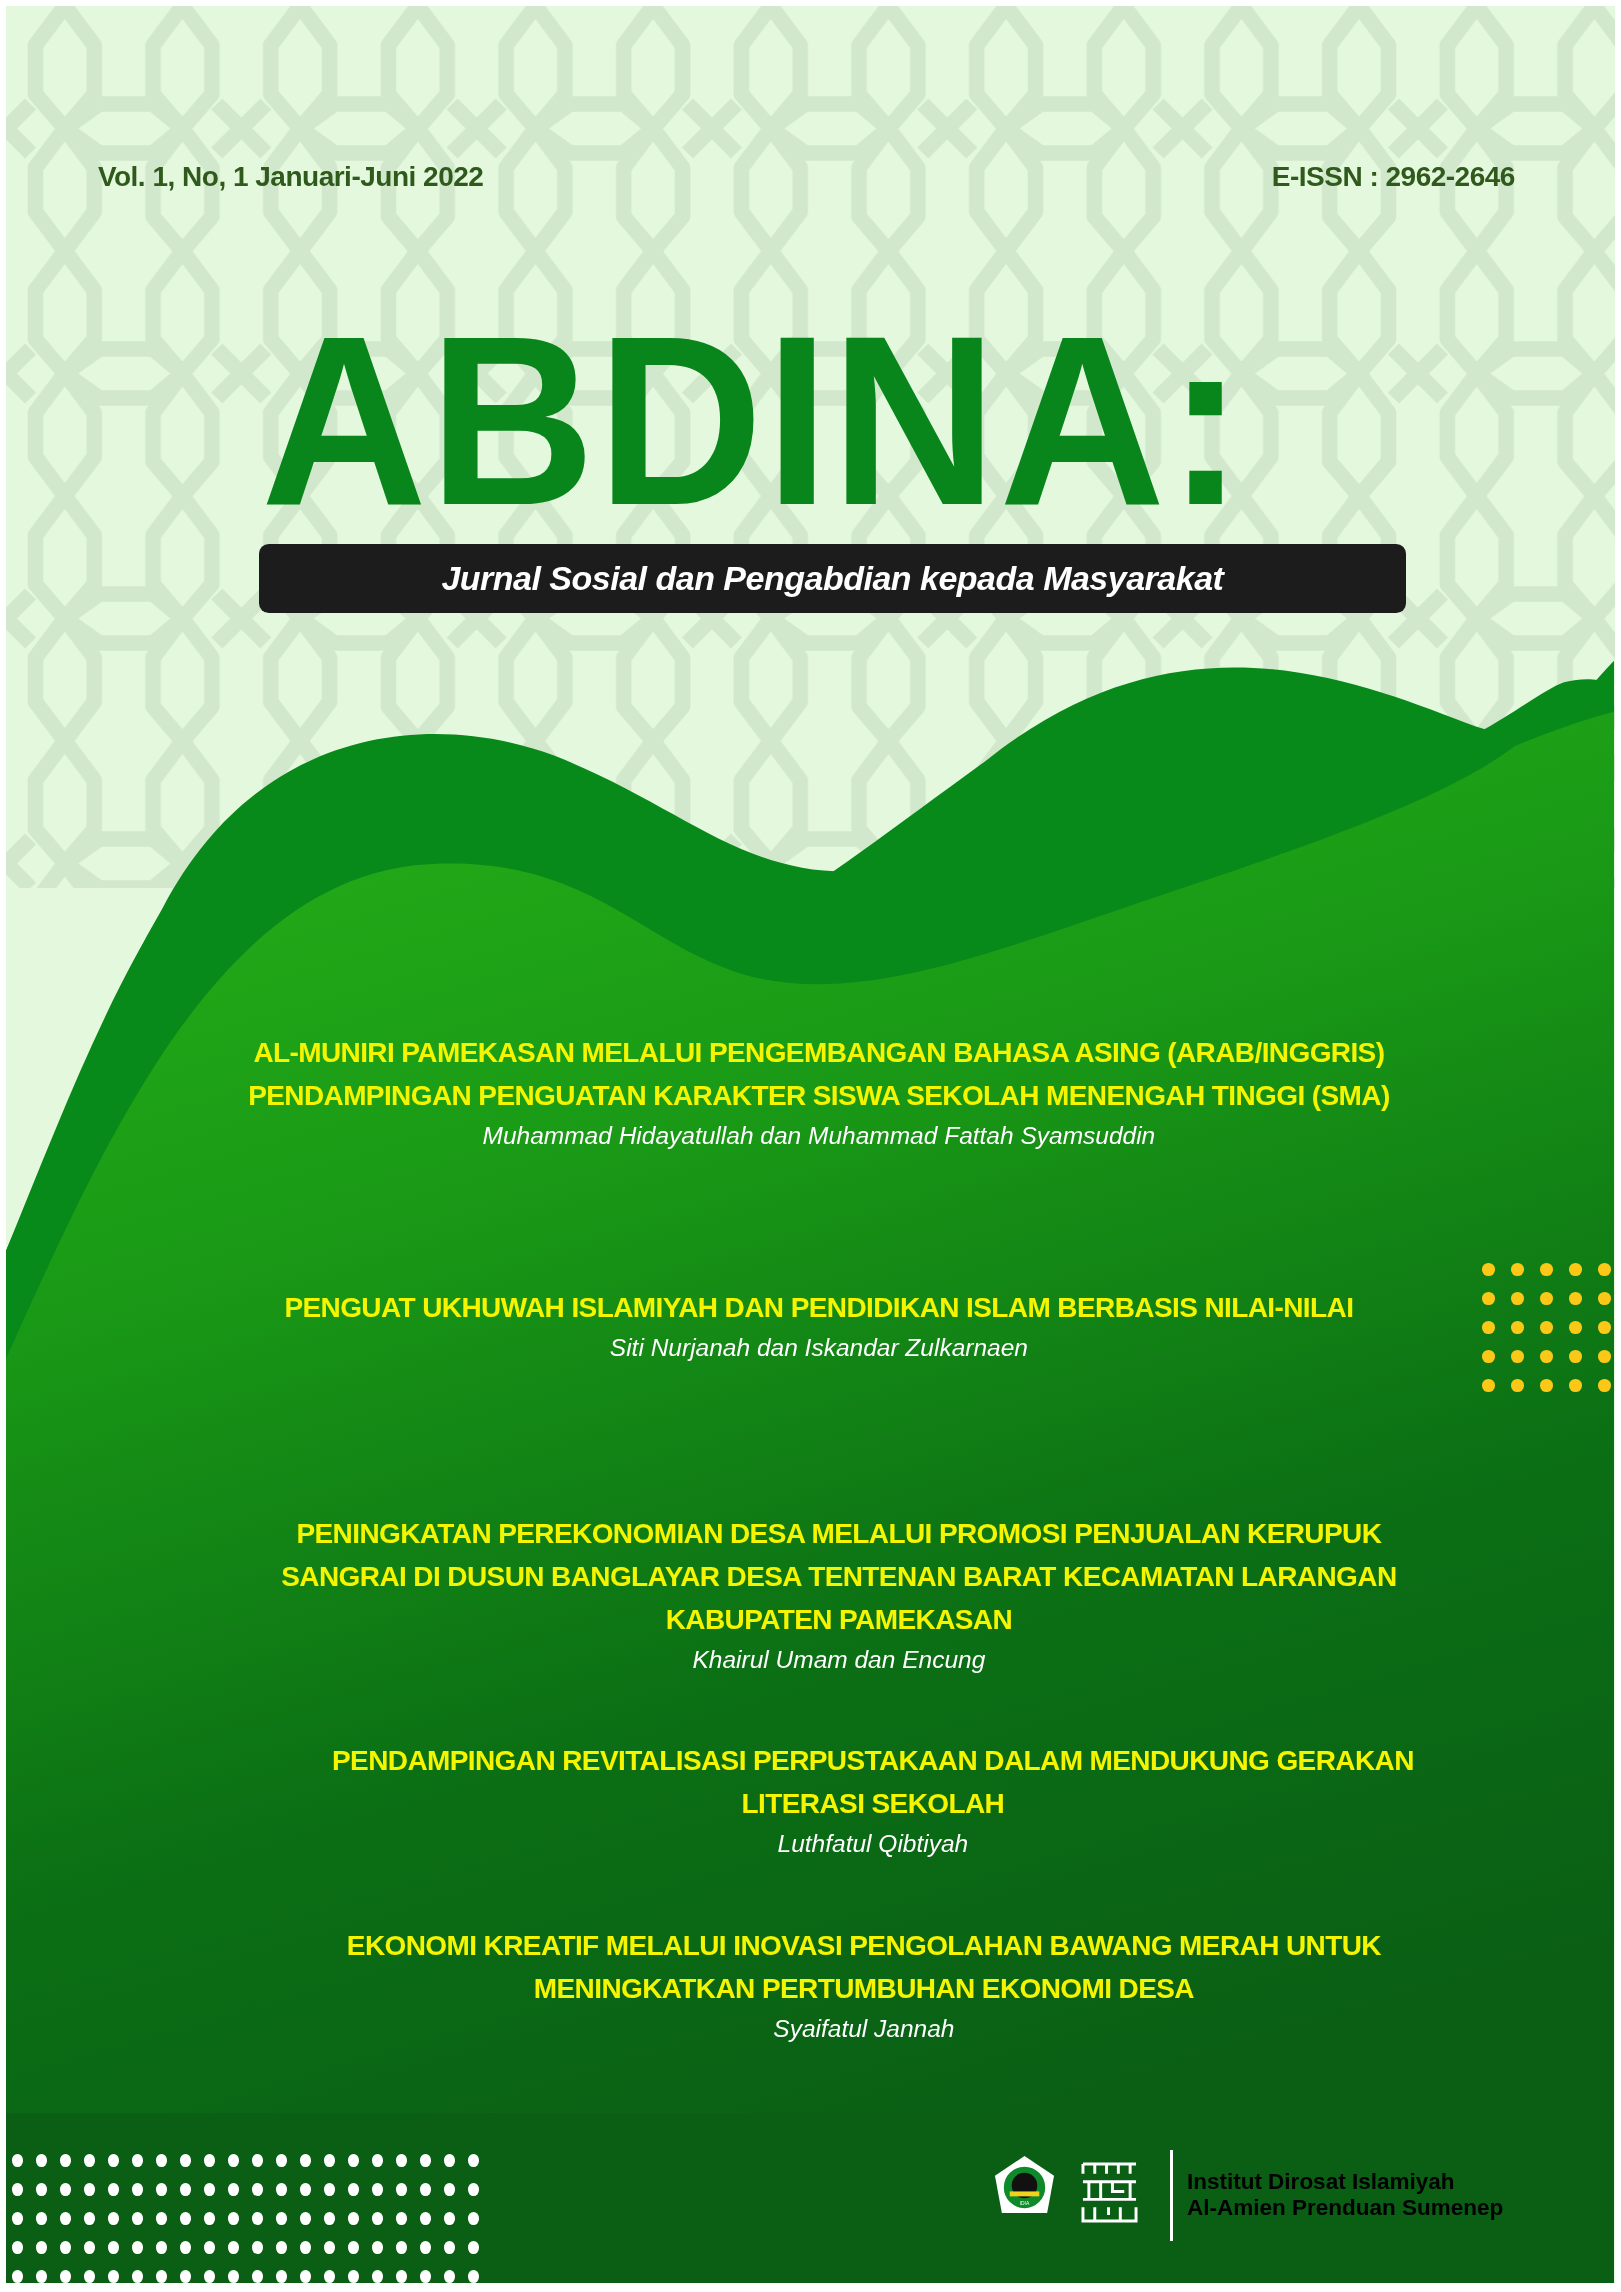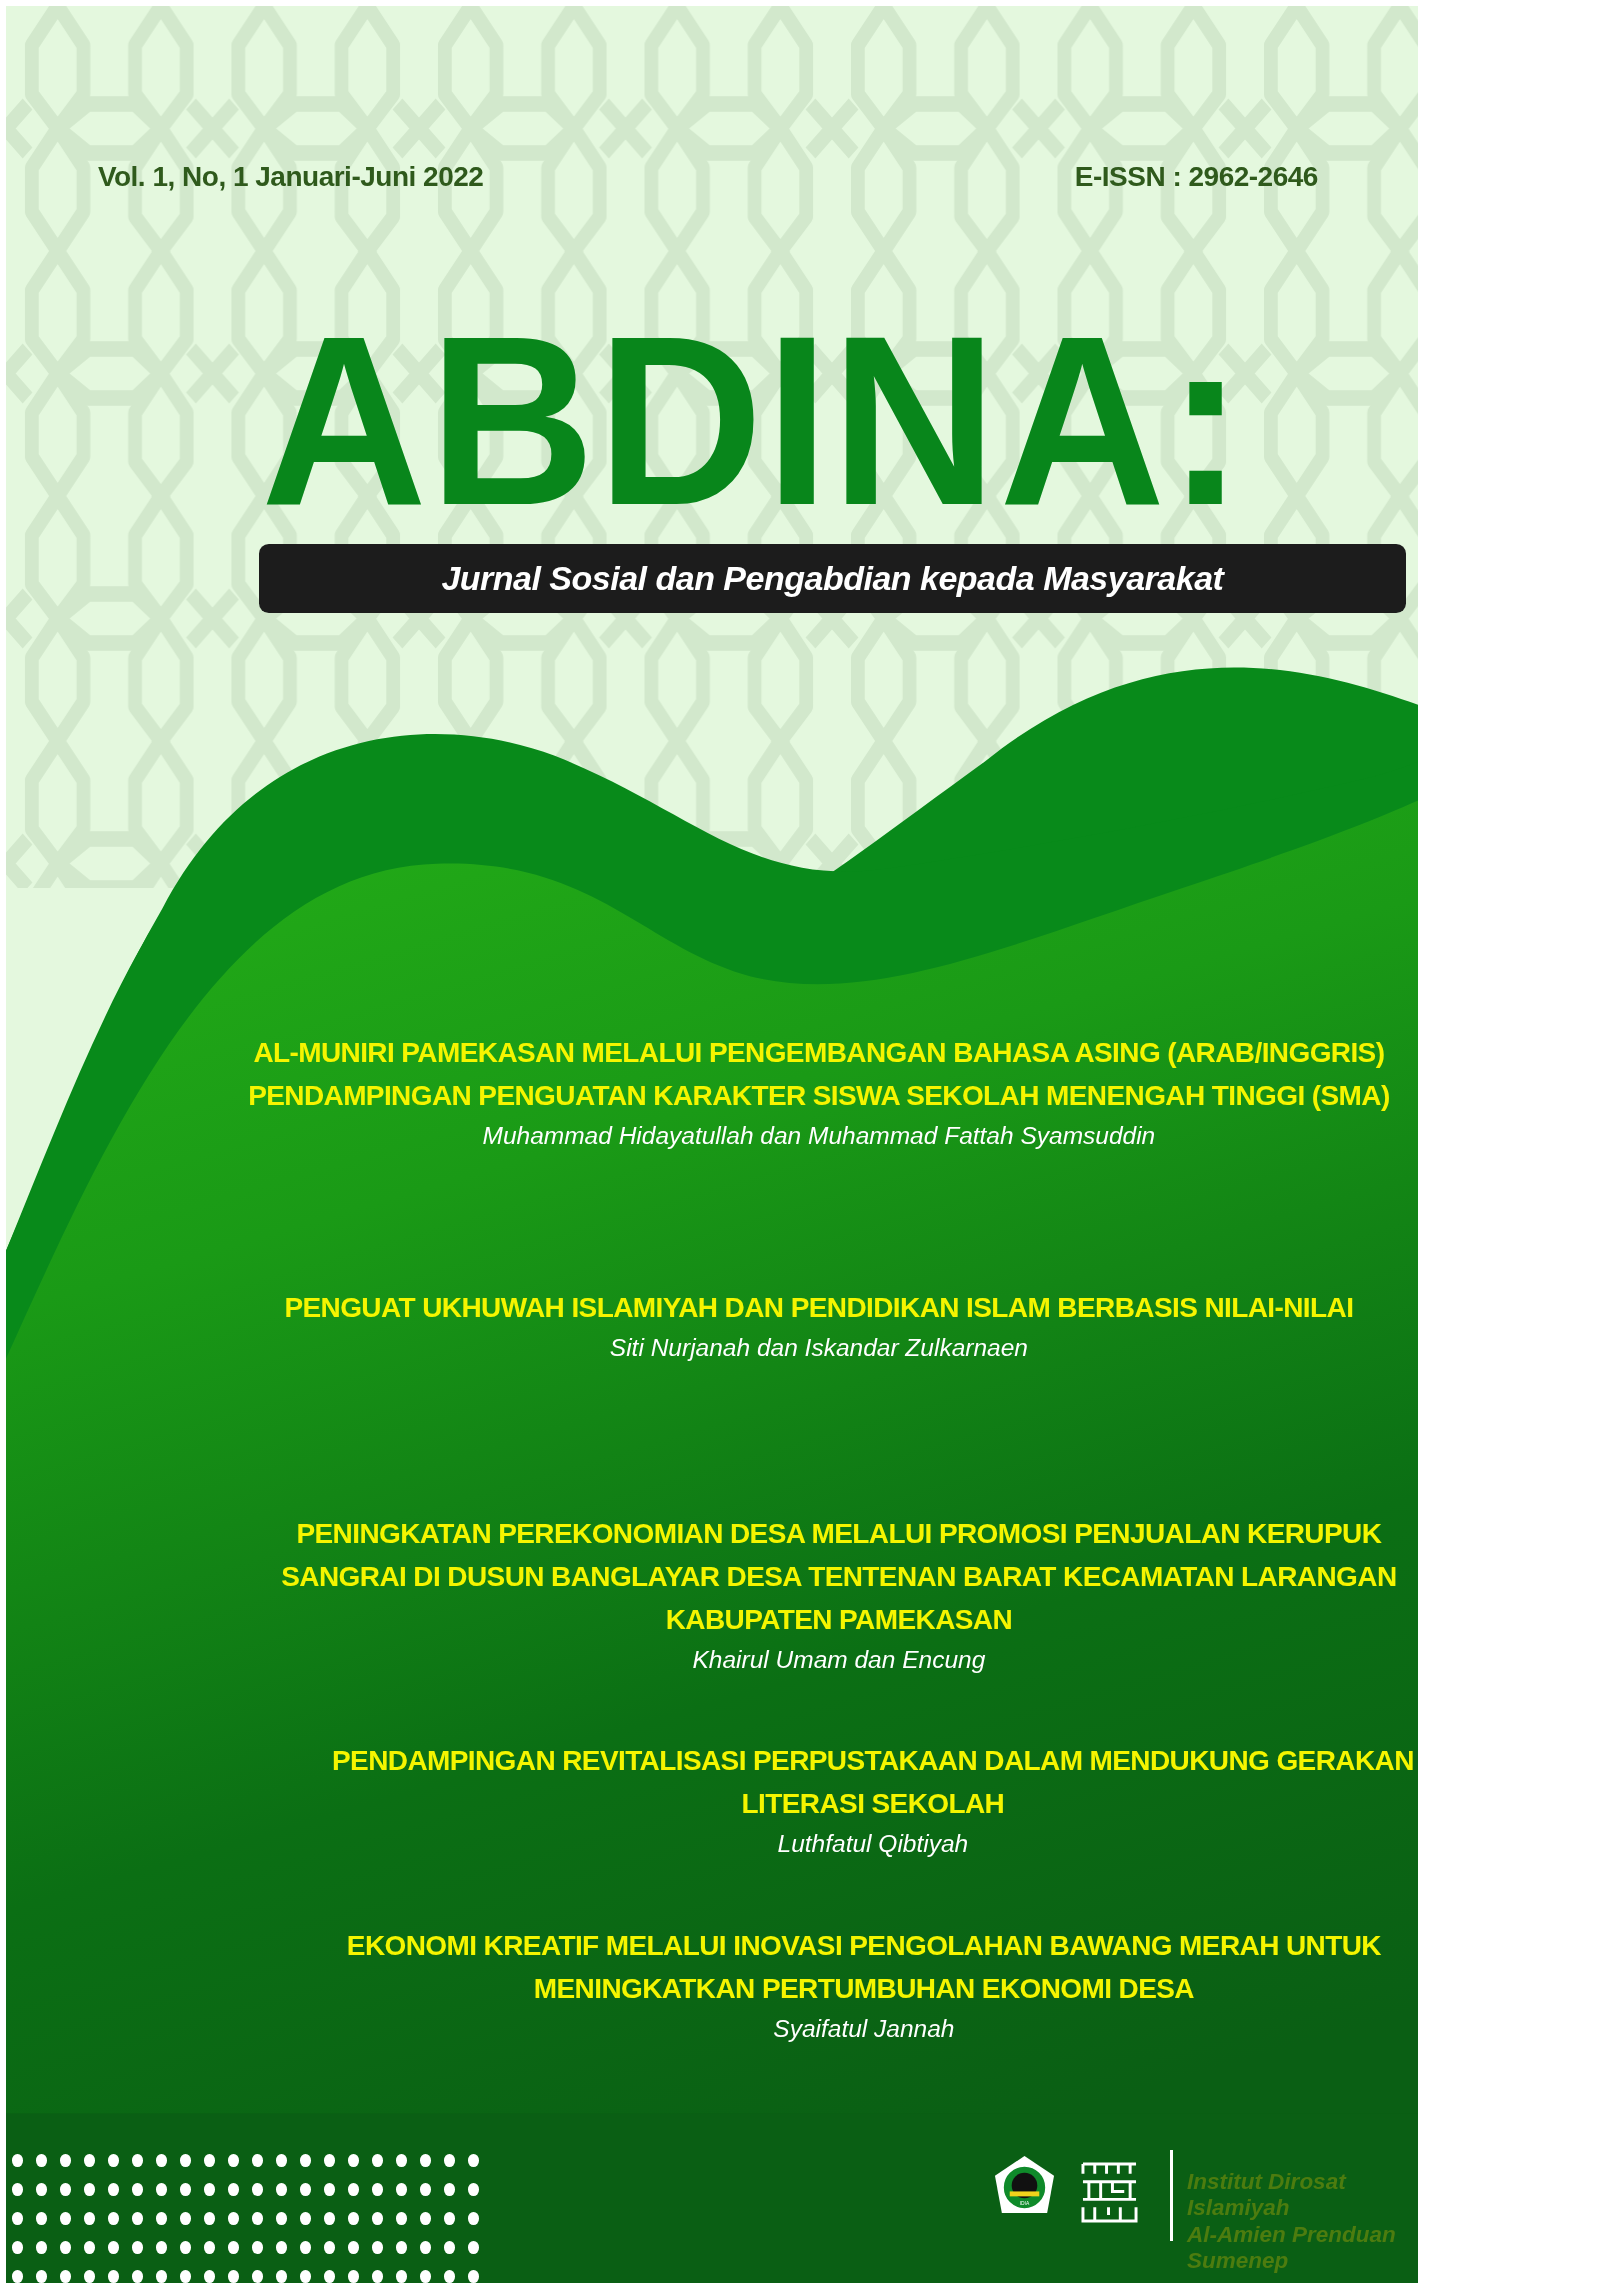--- a/index.html
+++ b/index.html
@@ -1,36 +1,36 @@
 <!DOCTYPE html>
 <html><head>
 <meta charset="utf-8">
 <style>
   html, body { margin:0; padding:0; background:#ffffff; }
   body { width:1621px; height:2293px; position:relative; overflow:hidden; font-family:"Liberation Sans", sans-serif; }
-  .cover { position:absolute; left:5.9px; top:5.9px; width:1412px; height:2277px; overflow:hidden; background:#e4f8de; }
+  .cover { position:absolute; left:5.9px; top:5.9px; width:1572px; height:2277px; overflow:hidden; background:#e4f8de;padding-left:37px; }
   .pattern { position:absolute; left:0; top:0; width:100%; height:882px; }
   .waves { position:absolute; left:0; top:0; width:1608px; height:2277px; }
   .meta-left { position:absolute; left:92px; top:155px; font-size:28px; font-weight:bold; color:#2f5a1c; letter-spacing:-0.5px; }
   .meta-right { position:absolute; right:100px; top:155px; font-size:28px; font-weight:bold; color:#2f5a1c; letter-spacing:-0.5px; }
   .title { position:absolute; left:255px; top:294px; width:1176px; font-size:230px; line-height:230px; font-weight:bold; color:#08861b; letter-spacing:2px; transform:scaleY(1.05); transform-origin:top left; }
   .subtitle-bar { position:absolute; left:253px; top:538px; width:1147px; height:69px; background:#1c1c1c; border-radius:9.8px; }
   .subtitle { position:absolute; left:0; top:0; width:100%; height:69px; line-height:69px; text-align:center; color:#ffffff; font-size:34px; font-style:italic; font-weight:bold; letter-spacing:-0.5px; }
   .articles { position:absolute; left:0; top:0; width:1608px; }
   .article { position:absolute; text-align:center; }
   .article .t { color:#f5f500; font-size:28px; font-weight:bold; line-height:43px; letter-spacing:-0.6px; }
   .article .a { color:#ffffff; font-size:24.5px; font-style:italic; line-height:37px; }
   .dots-yellow { position:absolute; left:1476px; top:1257px; display:grid; grid-template-columns:repeat(5, 29px); grid-auto-rows:29px; }
   .dots-yellow span { width:12.7px; height:12.7px; border-radius:50%; background:#fcc817; display:block; }
   .dots-white { position:absolute; left:5.9px; top:2148px; display:grid; grid-template-columns:repeat(20, 24px); grid-auto-rows:29px; }
   .dots-white span { width:10.8px; height:12.7px; border-radius:50%; background:#ffffff; display:block; }
   .logo-seal { position:absolute; left:986px; top:2148px; width:65px; height:65px; }
   .logo-kufic { position:absolute; left:1075px; top:2154px; width:57px; height:63px; }
   .logo-divider { position:absolute; left:1164px; top:2144px; width:2.9px; height:91px; background:#ffffff; }
-  .inst { position:absolute; left:1181px; top:2163px; color:#4d7c0f; font-size:22.5px; font-style:italic; font-weight:bold; line-height:26.5px; }
+  .inst { position:absolute; left:1181px; top:2163px; color:#000000; font-size:22.5px; font-weight:bold; line-height:26.5px; }
 </style>
 </head>
 <body>
 
 <div class="cover">
 
   <svg class="pattern" viewBox="0 0 1641 900" preserveAspectRatio="none">
     <defs>
       <pattern id="star" width="240" height="250" patternUnits="userSpaceOnUse">
         <g fill="none" stroke="#d2e8cc" stroke-width="16" stroke-linejoin="round">

